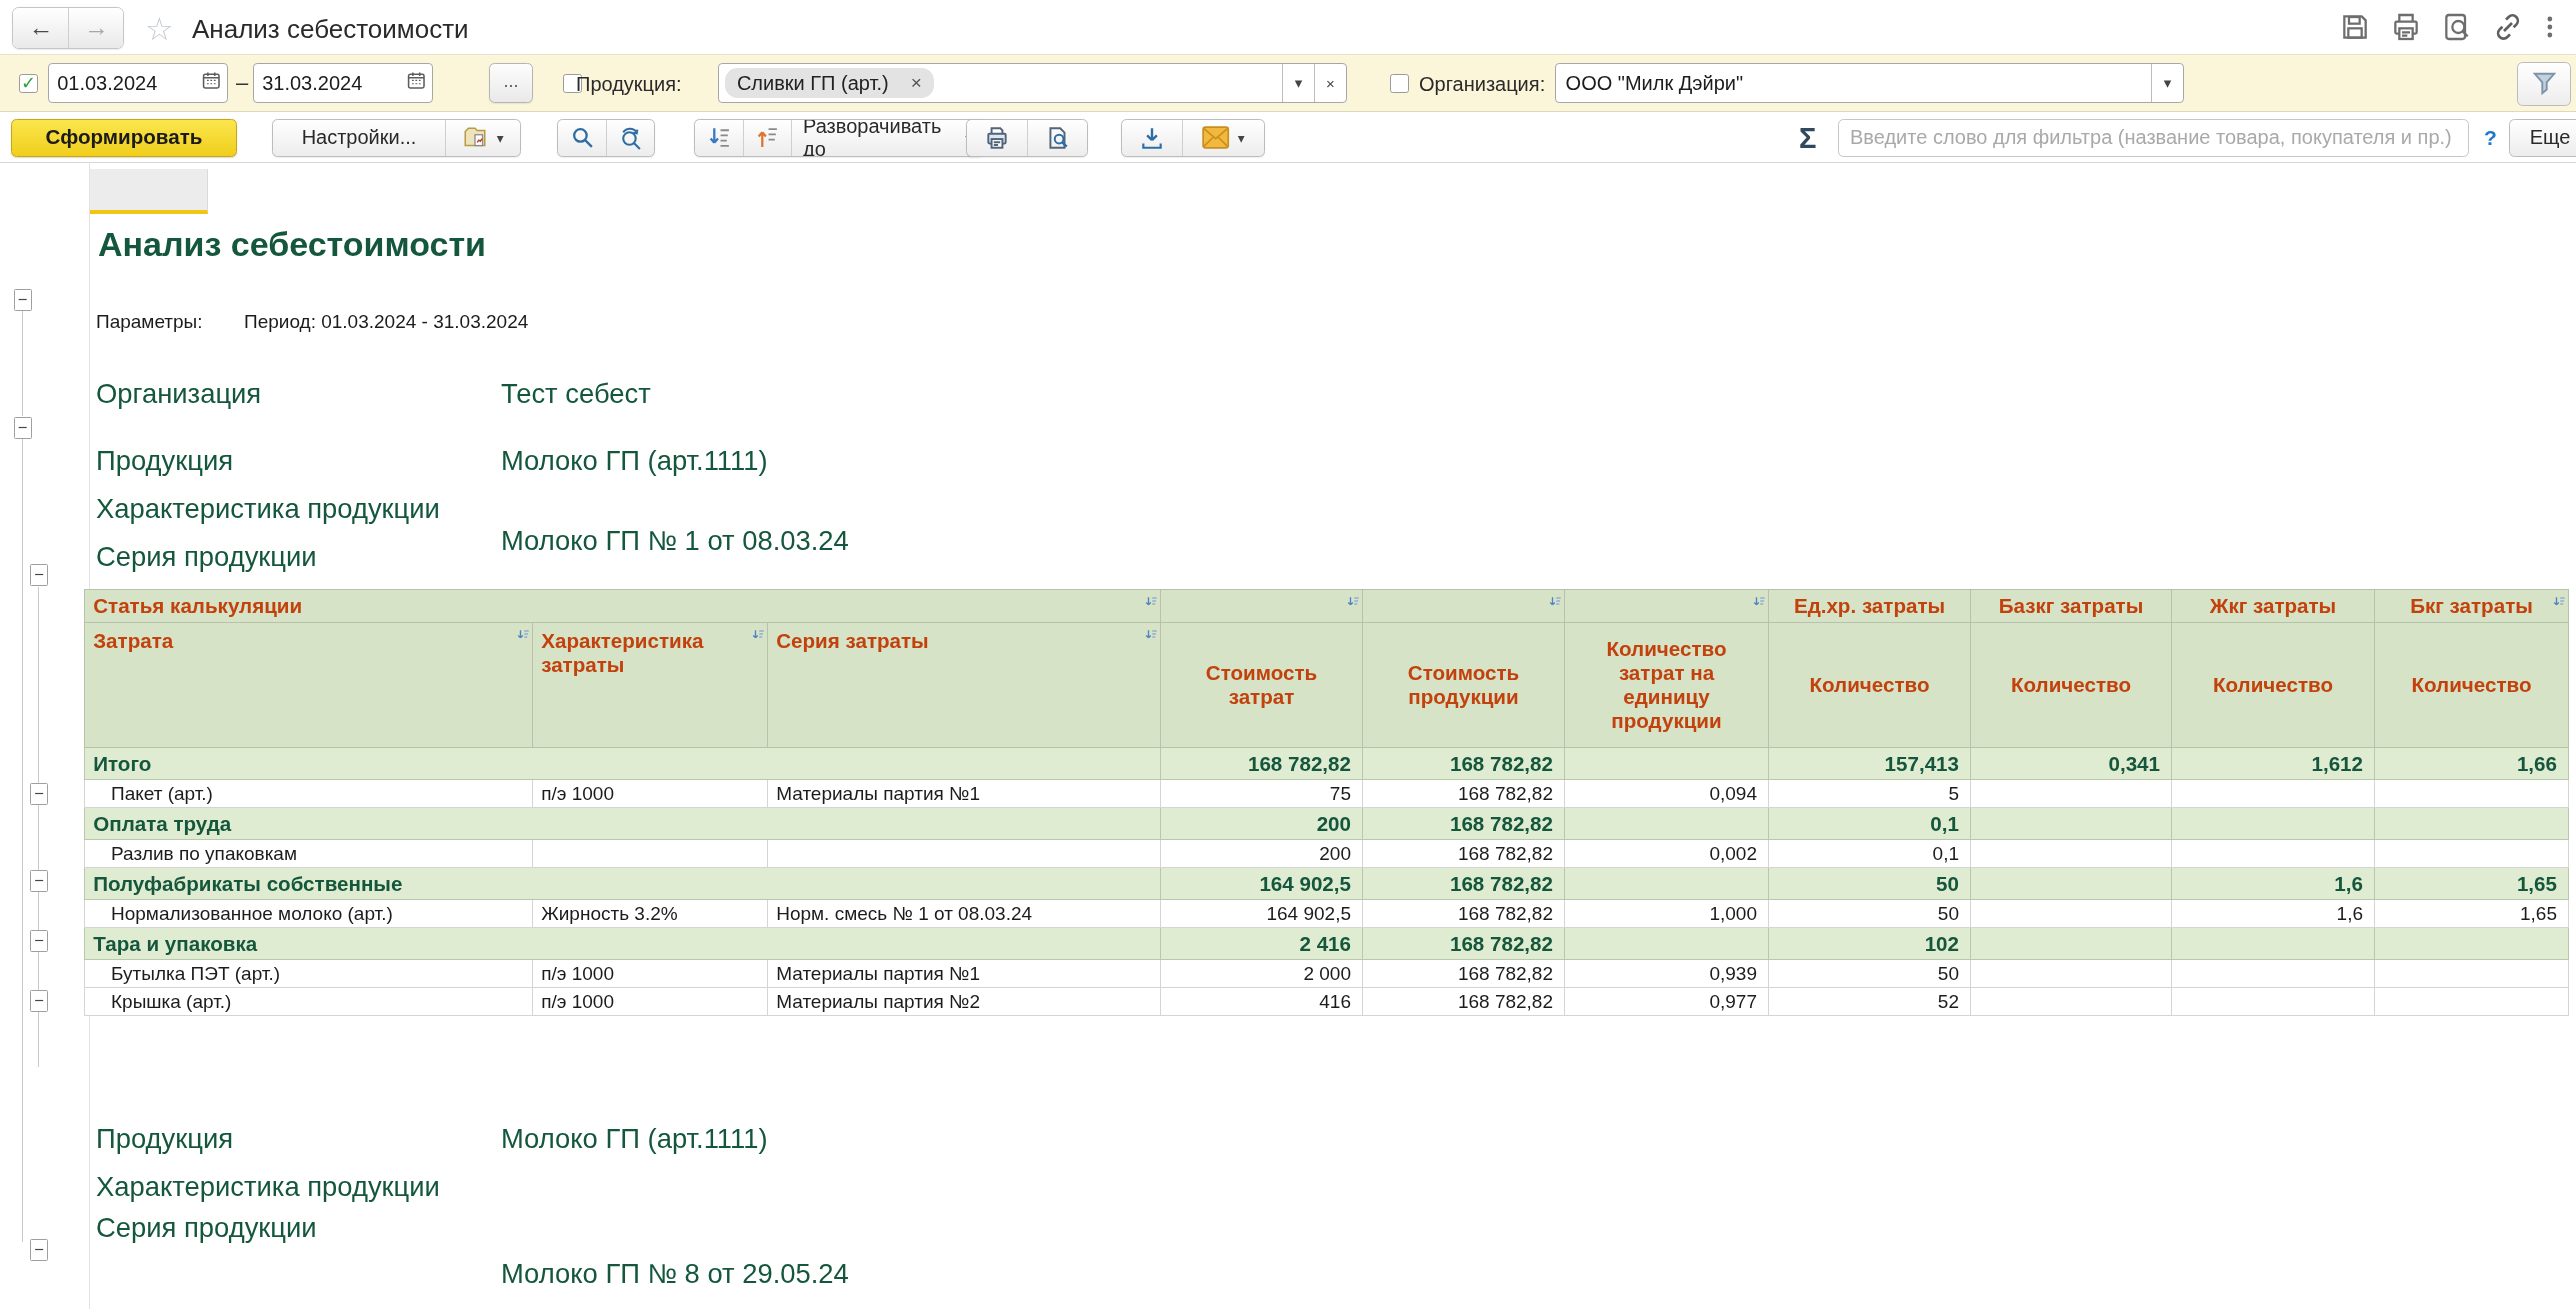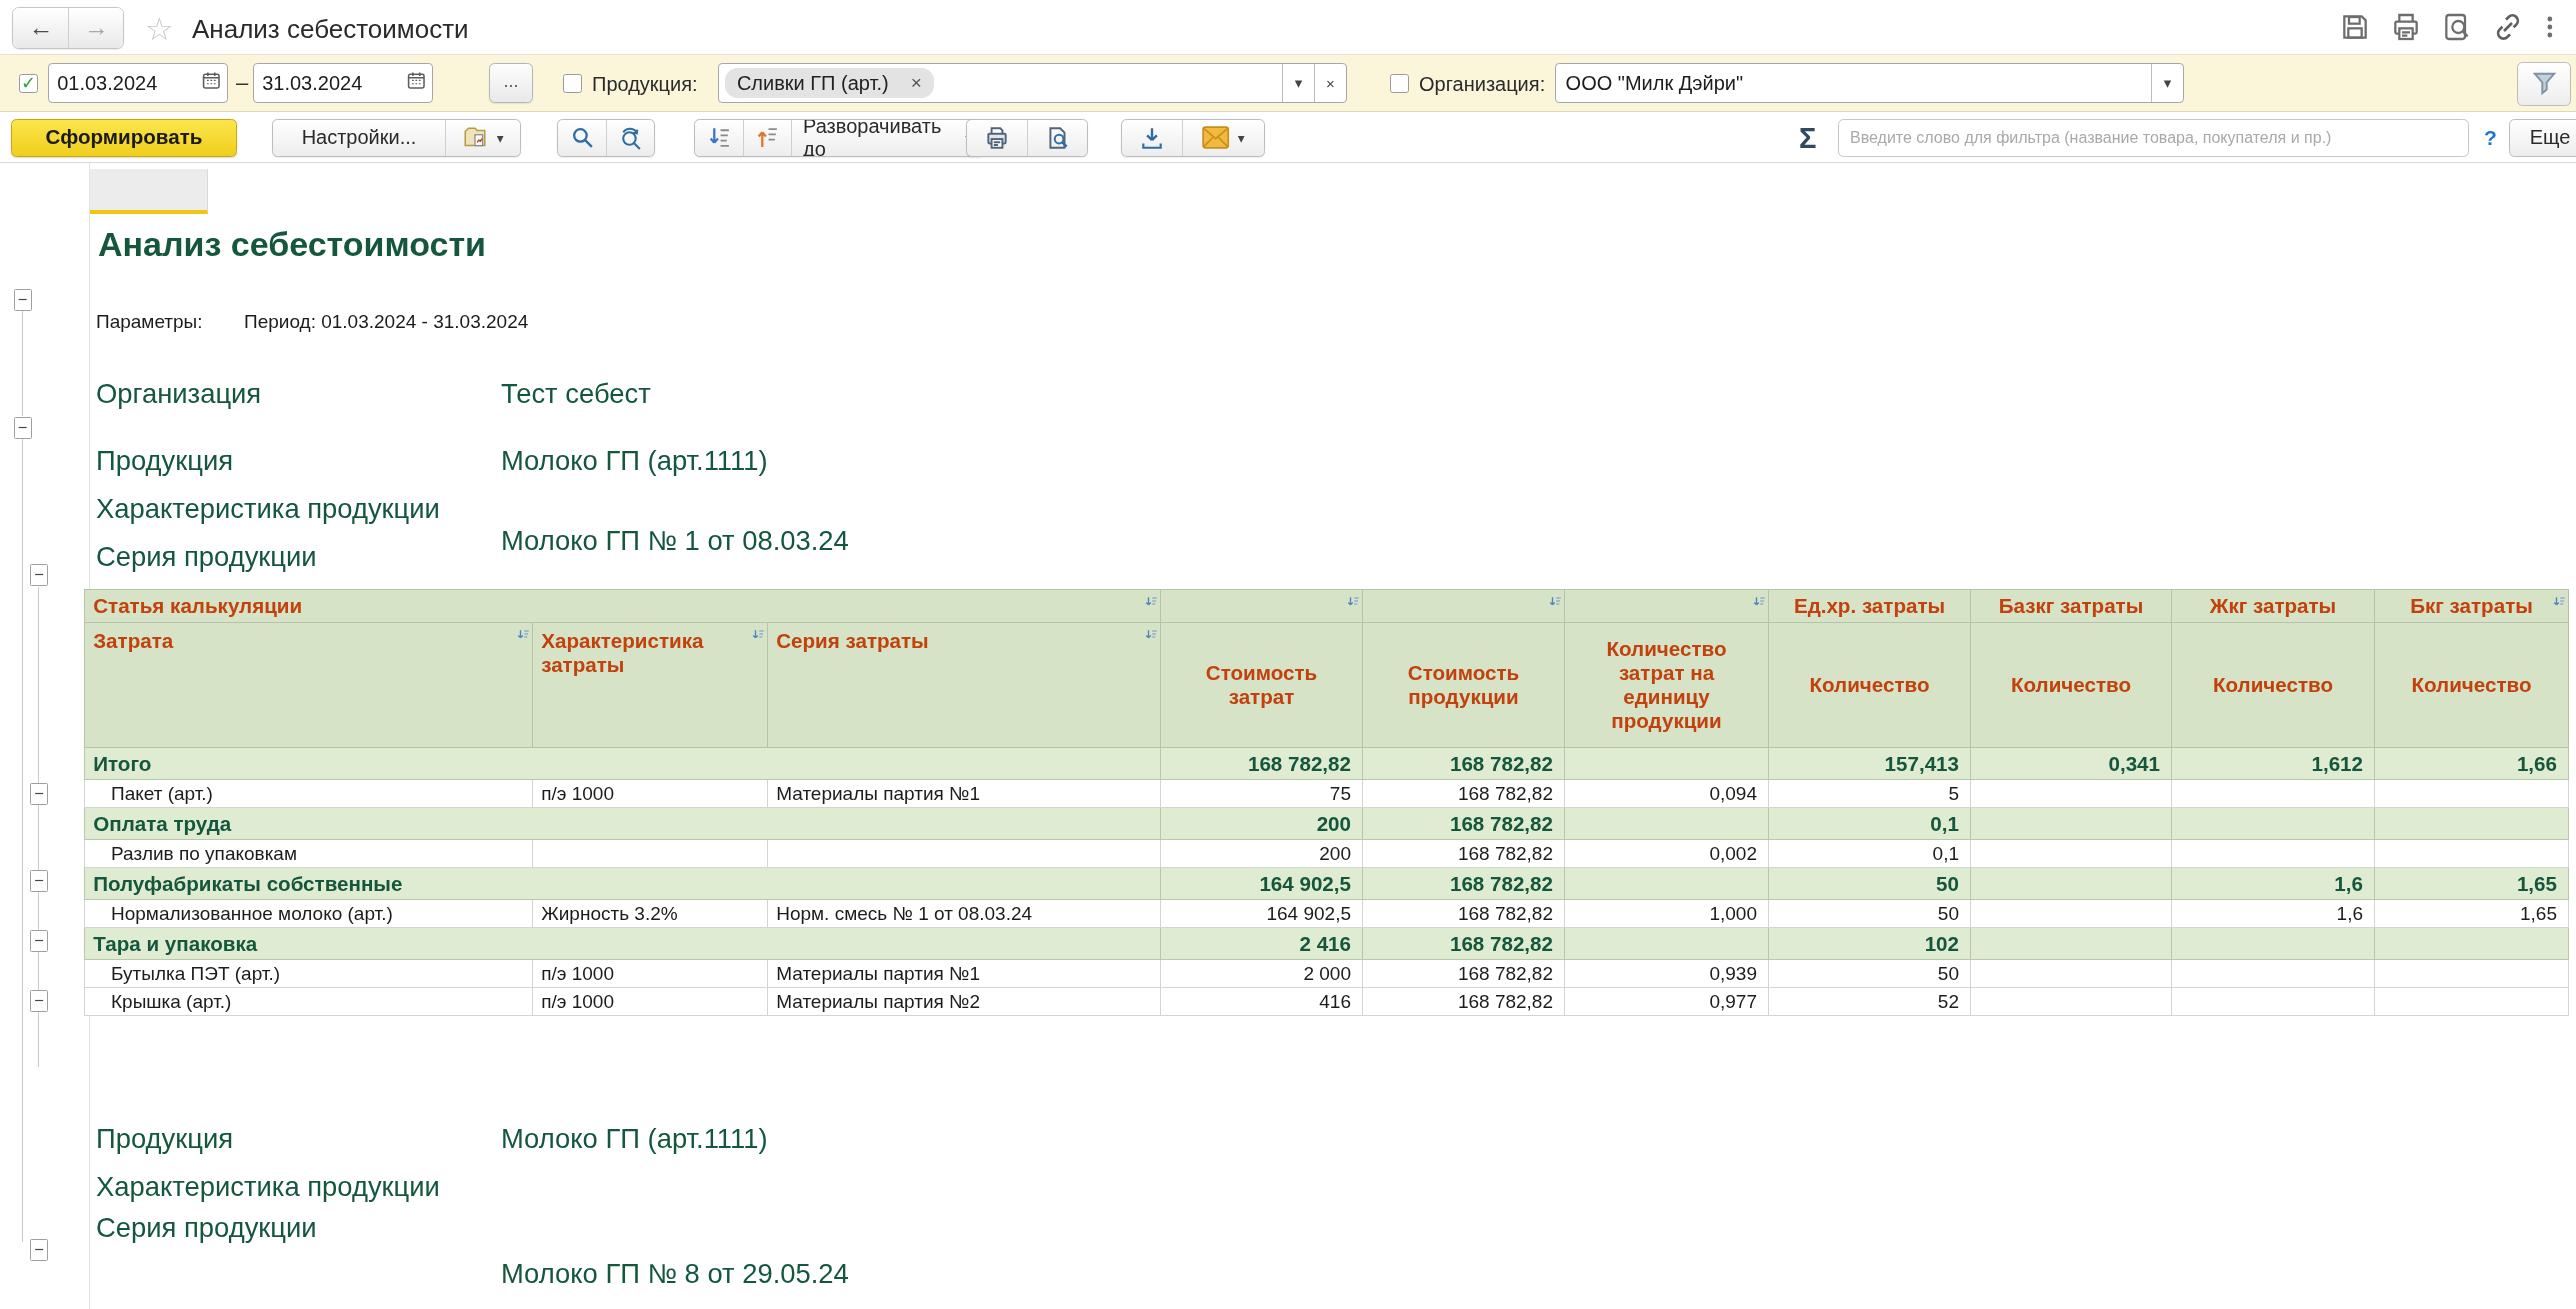--- a/index.html
+++ b/index.html
@@ -38,21 +38,21 @@
   .btn-funnel { position:absolute; left:2517px; top:6.9px; width:54px; height:44px; background:linear-gradient(#ffffff,#ededed); border:1.4px solid #bcbcbc; border-radius:5.5px; display:flex; align-items:center; justify-content:center; }
 
   
   .toolbar { position:absolute; left:0; top:112px; width:2576px; height:51px; background:#fff; border-bottom:1.4px solid #d8d8d8; }
   .btn-generate { position:absolute; left:11px; top:6.9px; width:226px; height:38px; background:linear-gradient(#fbe64d,#f0ce1c); border:1.4px solid #c9a613; border-radius:5.5px; font-size:20.6px; font-weight:bold; color:#1b1b1b; text-align:center; line-height:34px; box-shadow:0 0.7px 1.4px rgba(0,0,0,.15); }
   .tgroup { position:absolute; top:6.9px; height:38px; display:flex; border:1.4px solid #bcbcbc; border-radius:5.5px; background:linear-gradient(#ffffff,#ededed); overflow:hidden; box-shadow:0 0.7px 1.4px rgba(0,0,0,.07); }
   .tseg { display:flex; align-items:center; justify-content:center; padding:0 11px; font-size:20px; color:#2a2a2a; }
   .tseg + .tseg { border-left:1.4px solid #cfcfcf; }
   .tseg .dd { font-size:13.7px; color:#444; margin-left:8.2px; }
   .sigma { position:absolute; left:1799px; top:9.6px; font-size:29px; font-weight:bold; color:#31495c; }
-  .filterinput { position:absolute; left:1838px; top:6.9px; width:631px; height:38px; border:1.4px solid #c6c6c6; border-radius:5.5px; font-size:16px; padding:0 11px; color:#1c1c1c; font-family:inherit; outline:none; }
+  .filterinput { position:absolute; left:1838px; top:6.9px; width:631px; height:38px; border:1.4px solid #c6c6c6; border-radius:5.5px; font-size:20px; padding:0 11px; color:#1c1c1c; font-family:inherit; outline:none; }
   .filterinput::placeholder { color:#a9a9a9; }
   .help { position:absolute; left:2484px; top:13.7px; font-size:21px; color:#1f78c8; font-weight:bold; }
   .btn-more { position:absolute; left:2509px; top:6.9px; width:82px; height:38px; background:linear-gradient(#ffffff,#ededed); border:1.4px solid #bcbcbc; border-radius:5.5px; font-size:20px; color:#2a2a2a; text-align:center; line-height:34px; }
 
   
   .report { position:absolute; left:0; top:163px; width:2576px; height:1147px; background:#fff; }
   .marginline { position:absolute; left:89px; top:0; width:0.7px; height:1147px; background:#e2e2e2; }
   .bracket { position:absolute; width:0.7px; background:#c9c9c9; }
   .collapsebox { position:absolute; width:18px; height:22px; background:#fff; border:0.7px solid #9f9f9f; border-radius:1.4px; font-size:16.5px; color:#444; text-align:center; line-height:19px; }
   .graycell { position:absolute; left:90px; top:6.2px; width:118px; height:45px; background:#ececec; border-right:0.7px solid #dadada; border-bottom:4.1px solid #f3c513; }
@@ -151,21 +151,21 @@
       <input value="31.03.2024" style="">
       <span class="cal"><svg width="20.6" height="20.6" viewBox="0 0 24 24" fill="none" stroke="#5c5c5c" stroke-width="1.8">
             <rect x="3" y="5" width="18" height="16" rx="2"></rect>
             <path d="M3 9h18M8 3v4M16 3v4"></path>
             <path d="M7 12h2M11 12h2M15 12h2M7 16h2M11 16h2M15 16h2" stroke-width="1.4"></path>
           </svg></span>
     </div>
     <div class="btn-ellipsis">...</div>
 
     <span class="cb" style="left:563px;"></span>
-    <span class="fl-label" style="left:592px;">Продукция:</span>
+    <span class="fl-label" style="left:576px;">Продукция:</span>
     <div class="field combo" style="left:718px; width:629px;">
       <span class="tag">
         <span>Сливки ГП (арт.)</span>
         <span class="tagx">×</span>
       </span>
       <span class="ctrls">
         <span class="cbtn">▾</span>
         <span class="cbtn">×</span>
       </span>
     </div>

